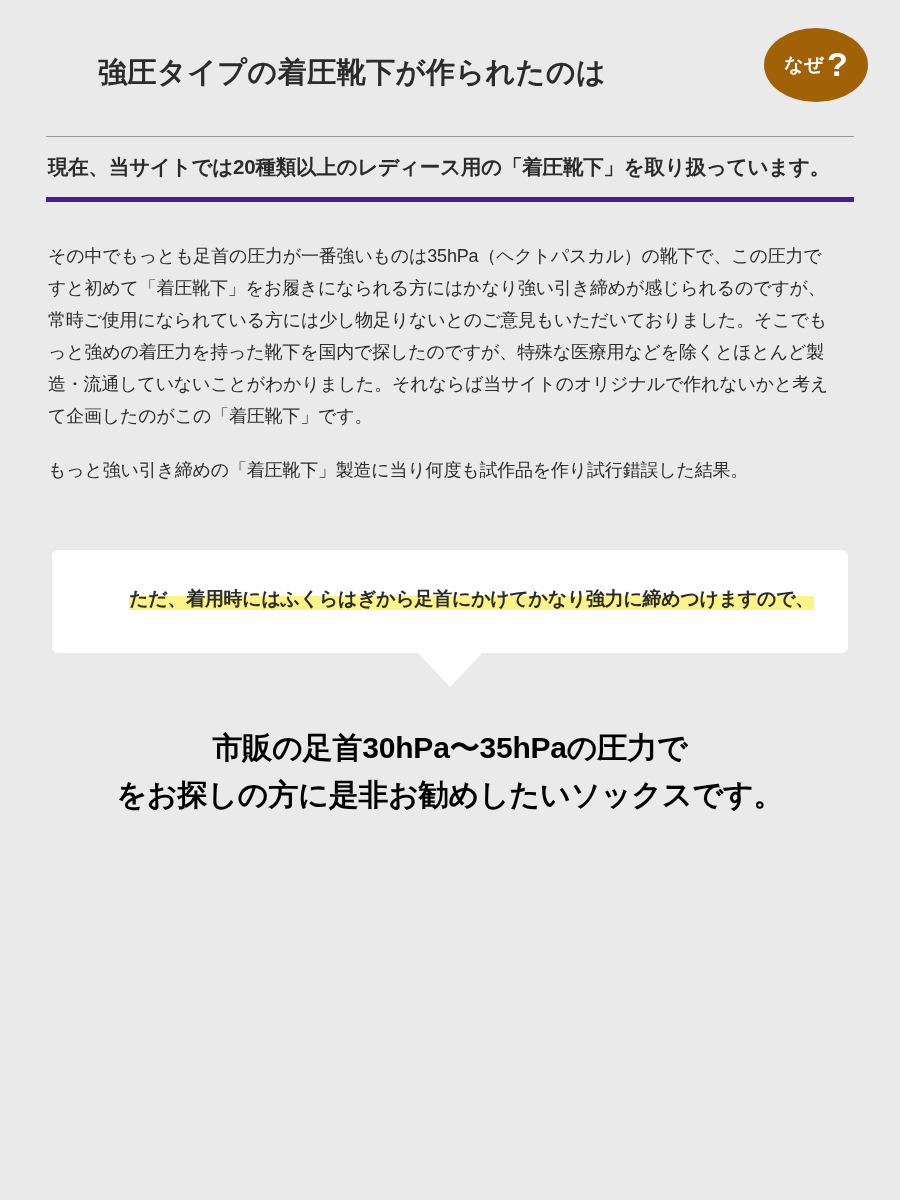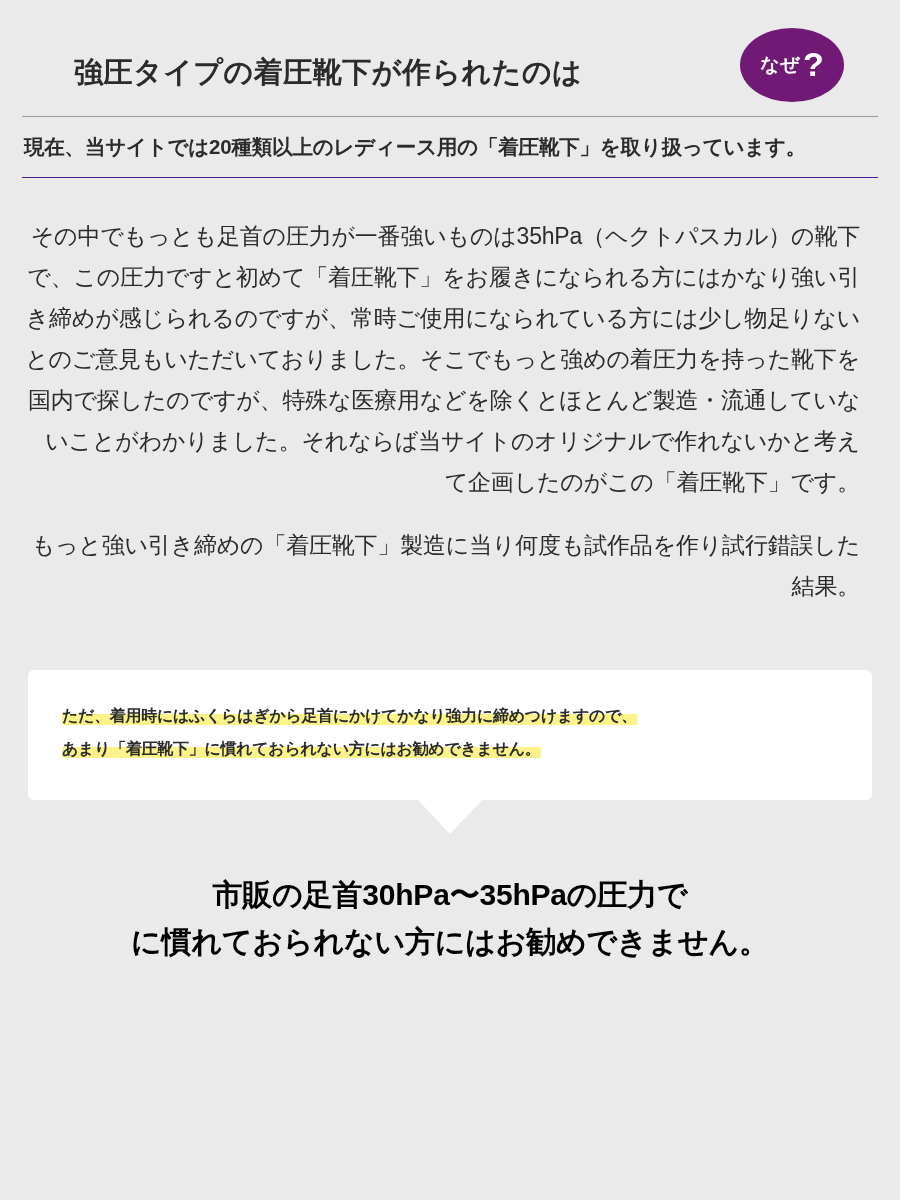--- a/index.html
+++ b/index.html
@@ -14,21 +14,21 @@
     color: #2b2b2b;
     overflow: hidden;
     position: relative;
   }
 
   .page {
     position: relative;
     width: 900px;
     height: 1196px;
     box-sizing: border-box;
-    padding: 0 22px;
+    padding: 0 46px;
   }
 
   
   .header {
     position: relative;
     display: flex;
     align-items: center;
     padding: 42px 0 0 52px;
     height: 104px;
     box-sizing: border-box;
@@ -41,21 +41,21 @@
     color: #2b2b2b;
     white-space: nowrap;
   }
   .badge {
     position: absolute;
     left: 718px;
     top: 28px;
     width: 104px;
     height: 74px;
     border-radius: 52px / 37px;
-    background: #701a75;
+    background: #a16207;
     display: flex;
     align-items: center;
     justify-content: center;
     gap: 2px;
   }
   .badge-text {
     color: #ffffff;
     font-size: 19px;
     font-weight: 700;
     letter-spacing: 0.5px;
@@ -64,60 +64,60 @@
     color: #ffffff;
     font-size: 34px;
     font-weight: 700;
     line-height: 1;
     margin-left: 1px;
     margin-top: -2px;
   }
 
   
   .lead-wrap {
-    margin: 12px 0 0 0;
+    margin: 32px 0 0 0;
     border-top: 1px solid #9a9a9a;
-    border-bottom: 1px solid #4c1d95;
+    border-bottom: 5px solid #4c1d95;
     padding: 16px 0 16px 2px;
   }
   .lead-text {
     font-size: 20.5px;
     font-weight: 700;
     letter-spacing: -0.2px;
     color: #2b2b2b;
     white-space: nowrap;
   }
 
   
   .body {
     margin-top: 38px;
     padding: 0 2px;
   }
   .para {
-    font-size: 23px;
+    font-size: 18px;
     line-height: 1.78;
     letter-spacing: -0.2px;
     color: #2b2b2b;
     margin: 0 16px 22px 0;
-    text-align: right;
+    text-align: left;
   }
   .para:last-child { margin-bottom: 0; }
 
   
   .callout {
     position: relative;
     margin: 64px 6px 0 6px;
     background: #ffffff;
     border-radius: 6px;
     padding: 30px 34px 34px 34px;
     box-sizing: border-box;
   }
   .callout-line {
-    text-align: left;
-    font-size: 16px;
+    text-align: right;
+    font-size: 19px;
     font-weight: 700;
     letter-spacing: -0.3px;
     line-height: 2.05;
     color: #2b2b2b;
     white-space: nowrap;
   }
   .hl {
     background: linear-gradient(to top, #fbf389 62%, rgba(251,243,137,0) 62%);
     padding-bottom: 1px;
   }
@@ -164,24 +164,21 @@
 
   <div class="body">
     <p class="para">その中でもっとも足首の圧力が一番強いものは35hPa（ヘクトパスカル）の靴下で、この圧力ですと初めて「着圧靴下」をお履きになられる方にはかなり強い引き締めが感じられるのですが、常時ご使用になられている方には少し物足りないとのご意見もいただいておりました。そこでもっと強めの着圧力を持った靴下を国内で探したのですが、特殊な医療用などを除くとほとんど製造・流通していないことがわかりました。それならば当サイトのオリジナルで作れないかと考えて企画したのがこの「着圧靴下」です。</p>
     <p class="para">もっと強い引き締めの「着圧靴下」製造に当り何度も試作品を作り試行錯誤した結果。</p>
   </div>
 
   <div class="callout">
     <div class="callout-line">
       <span class="hl">ただ、着用時にはふくらはぎから足首にかけてかなり強力に締めつけますので、</span>
     </div>
-    <div class="callout-line">
-      <span class="hl">あまり「着圧靴下」に慣れておられない方にはお勧めできません。</span>
-    </div>
     <div class="callout-arrow"></div>
   </div>
 
   <div class="conclusion">
     <div>市販の足首30hPa〜35hPaの圧力で</div>
-    <div>に慣れておられない方にはお勧めできません。</div>
+    <div>をお探しの方に是非お勧めしたいソックスです。</div>
   </div>
 
 </div>
 
 </body></html>

